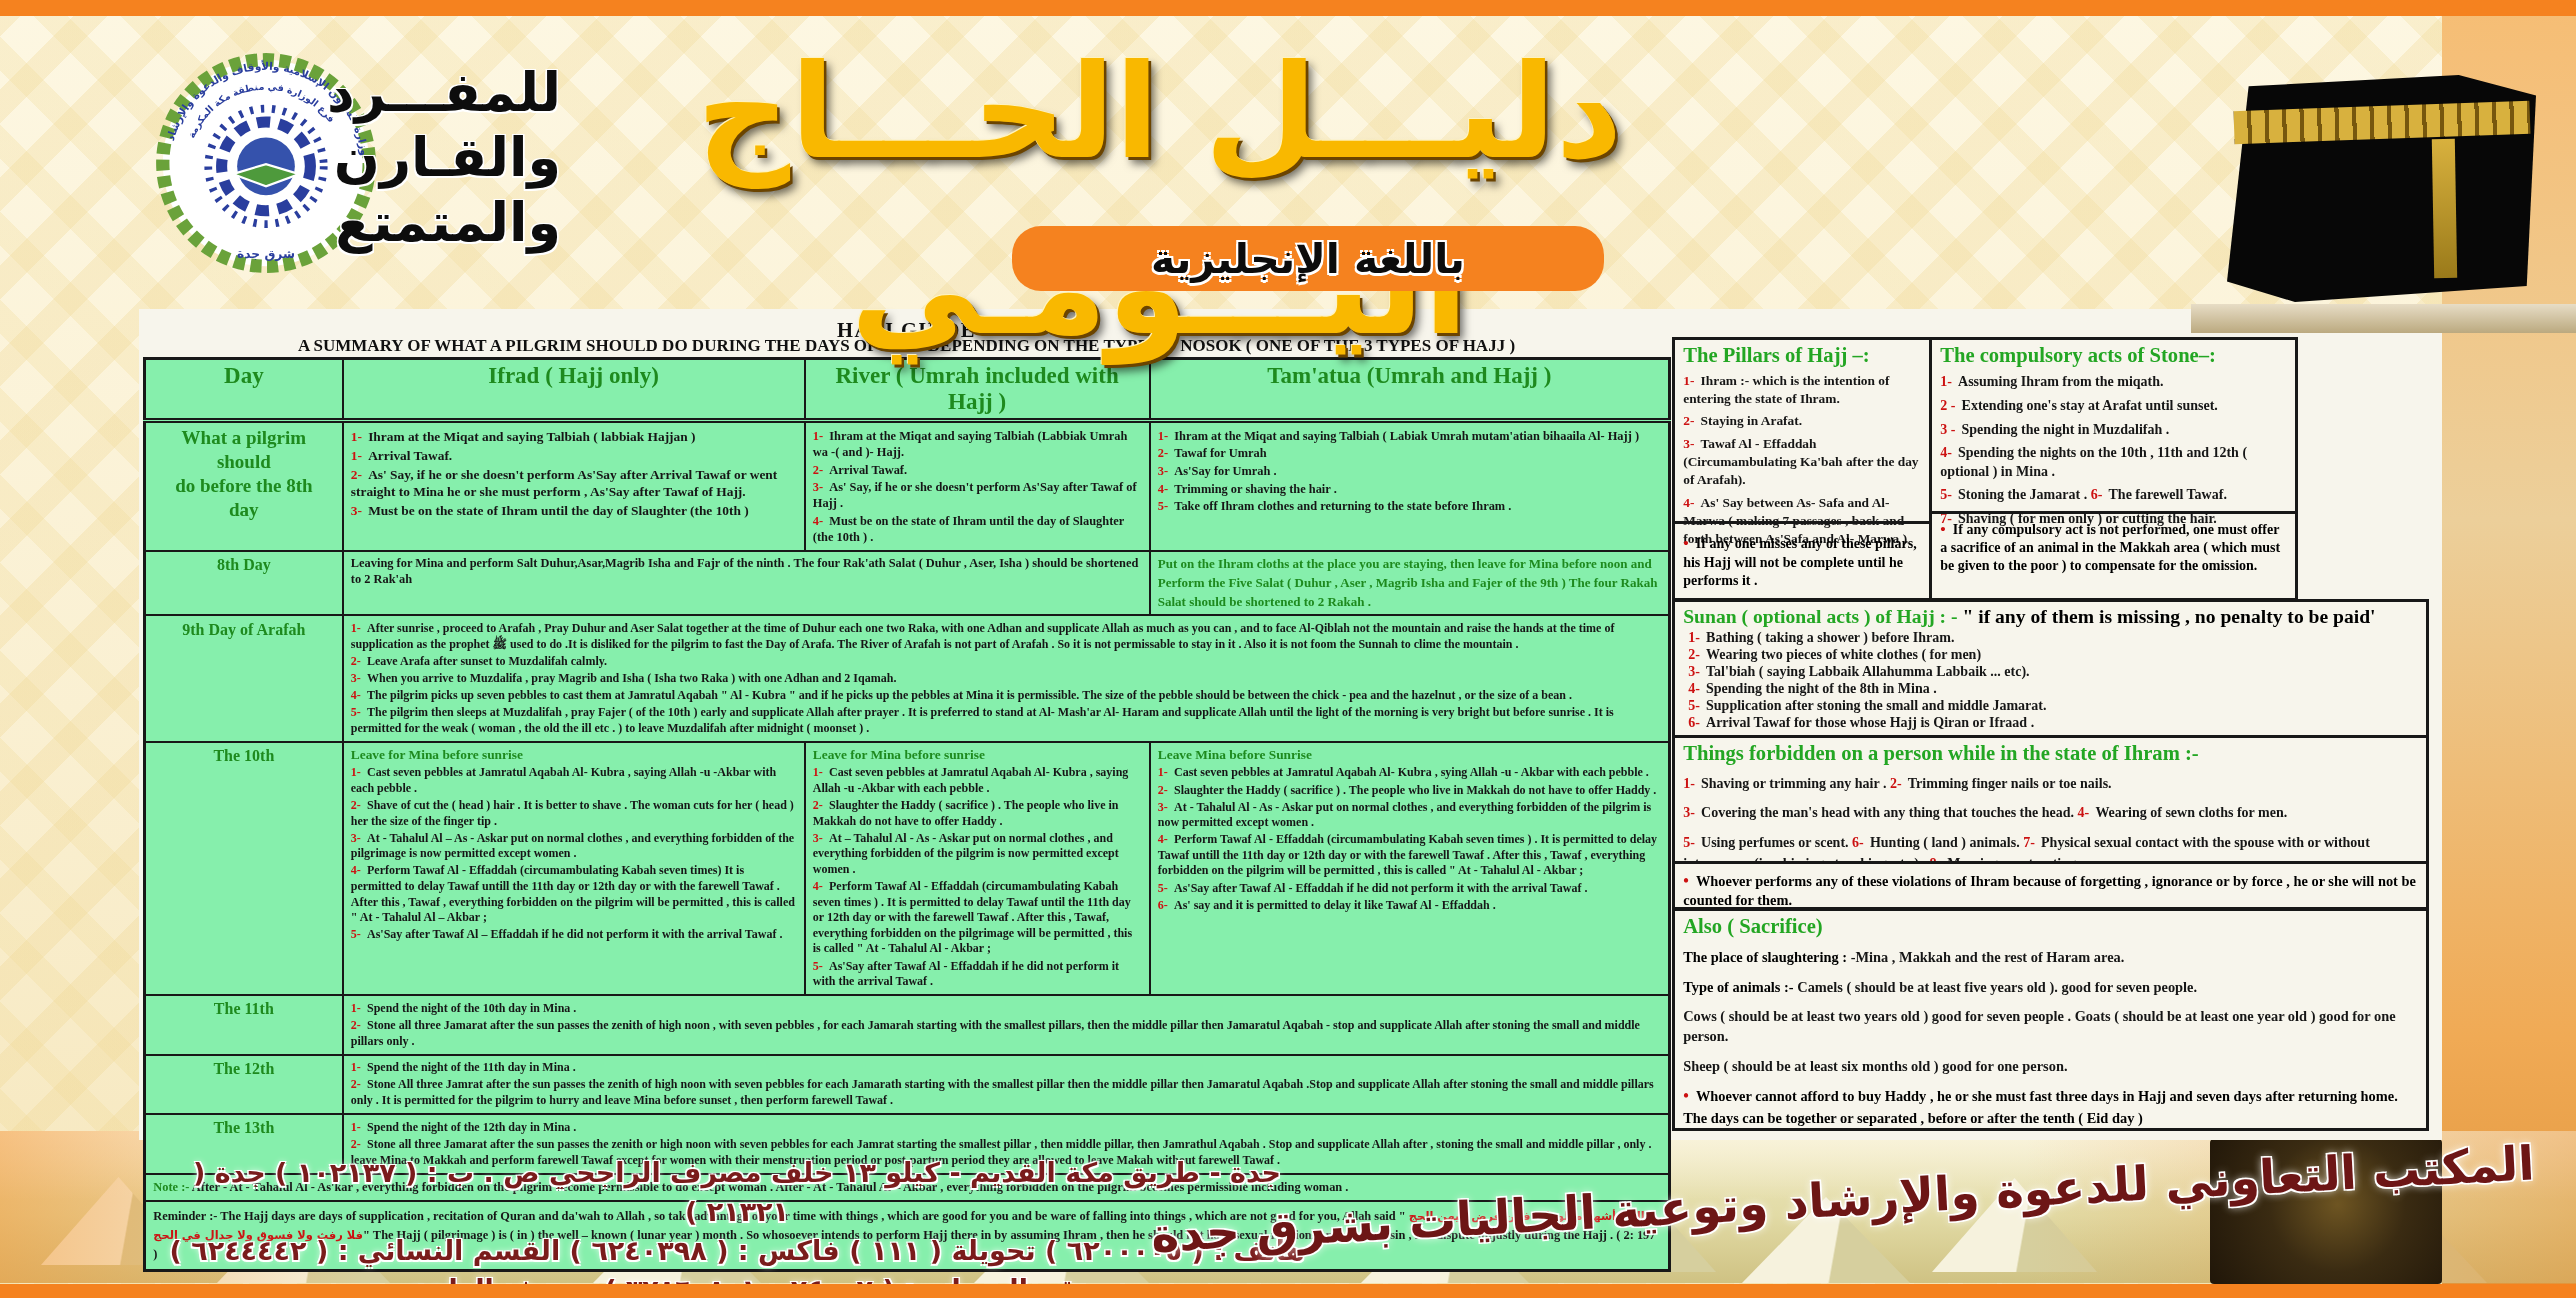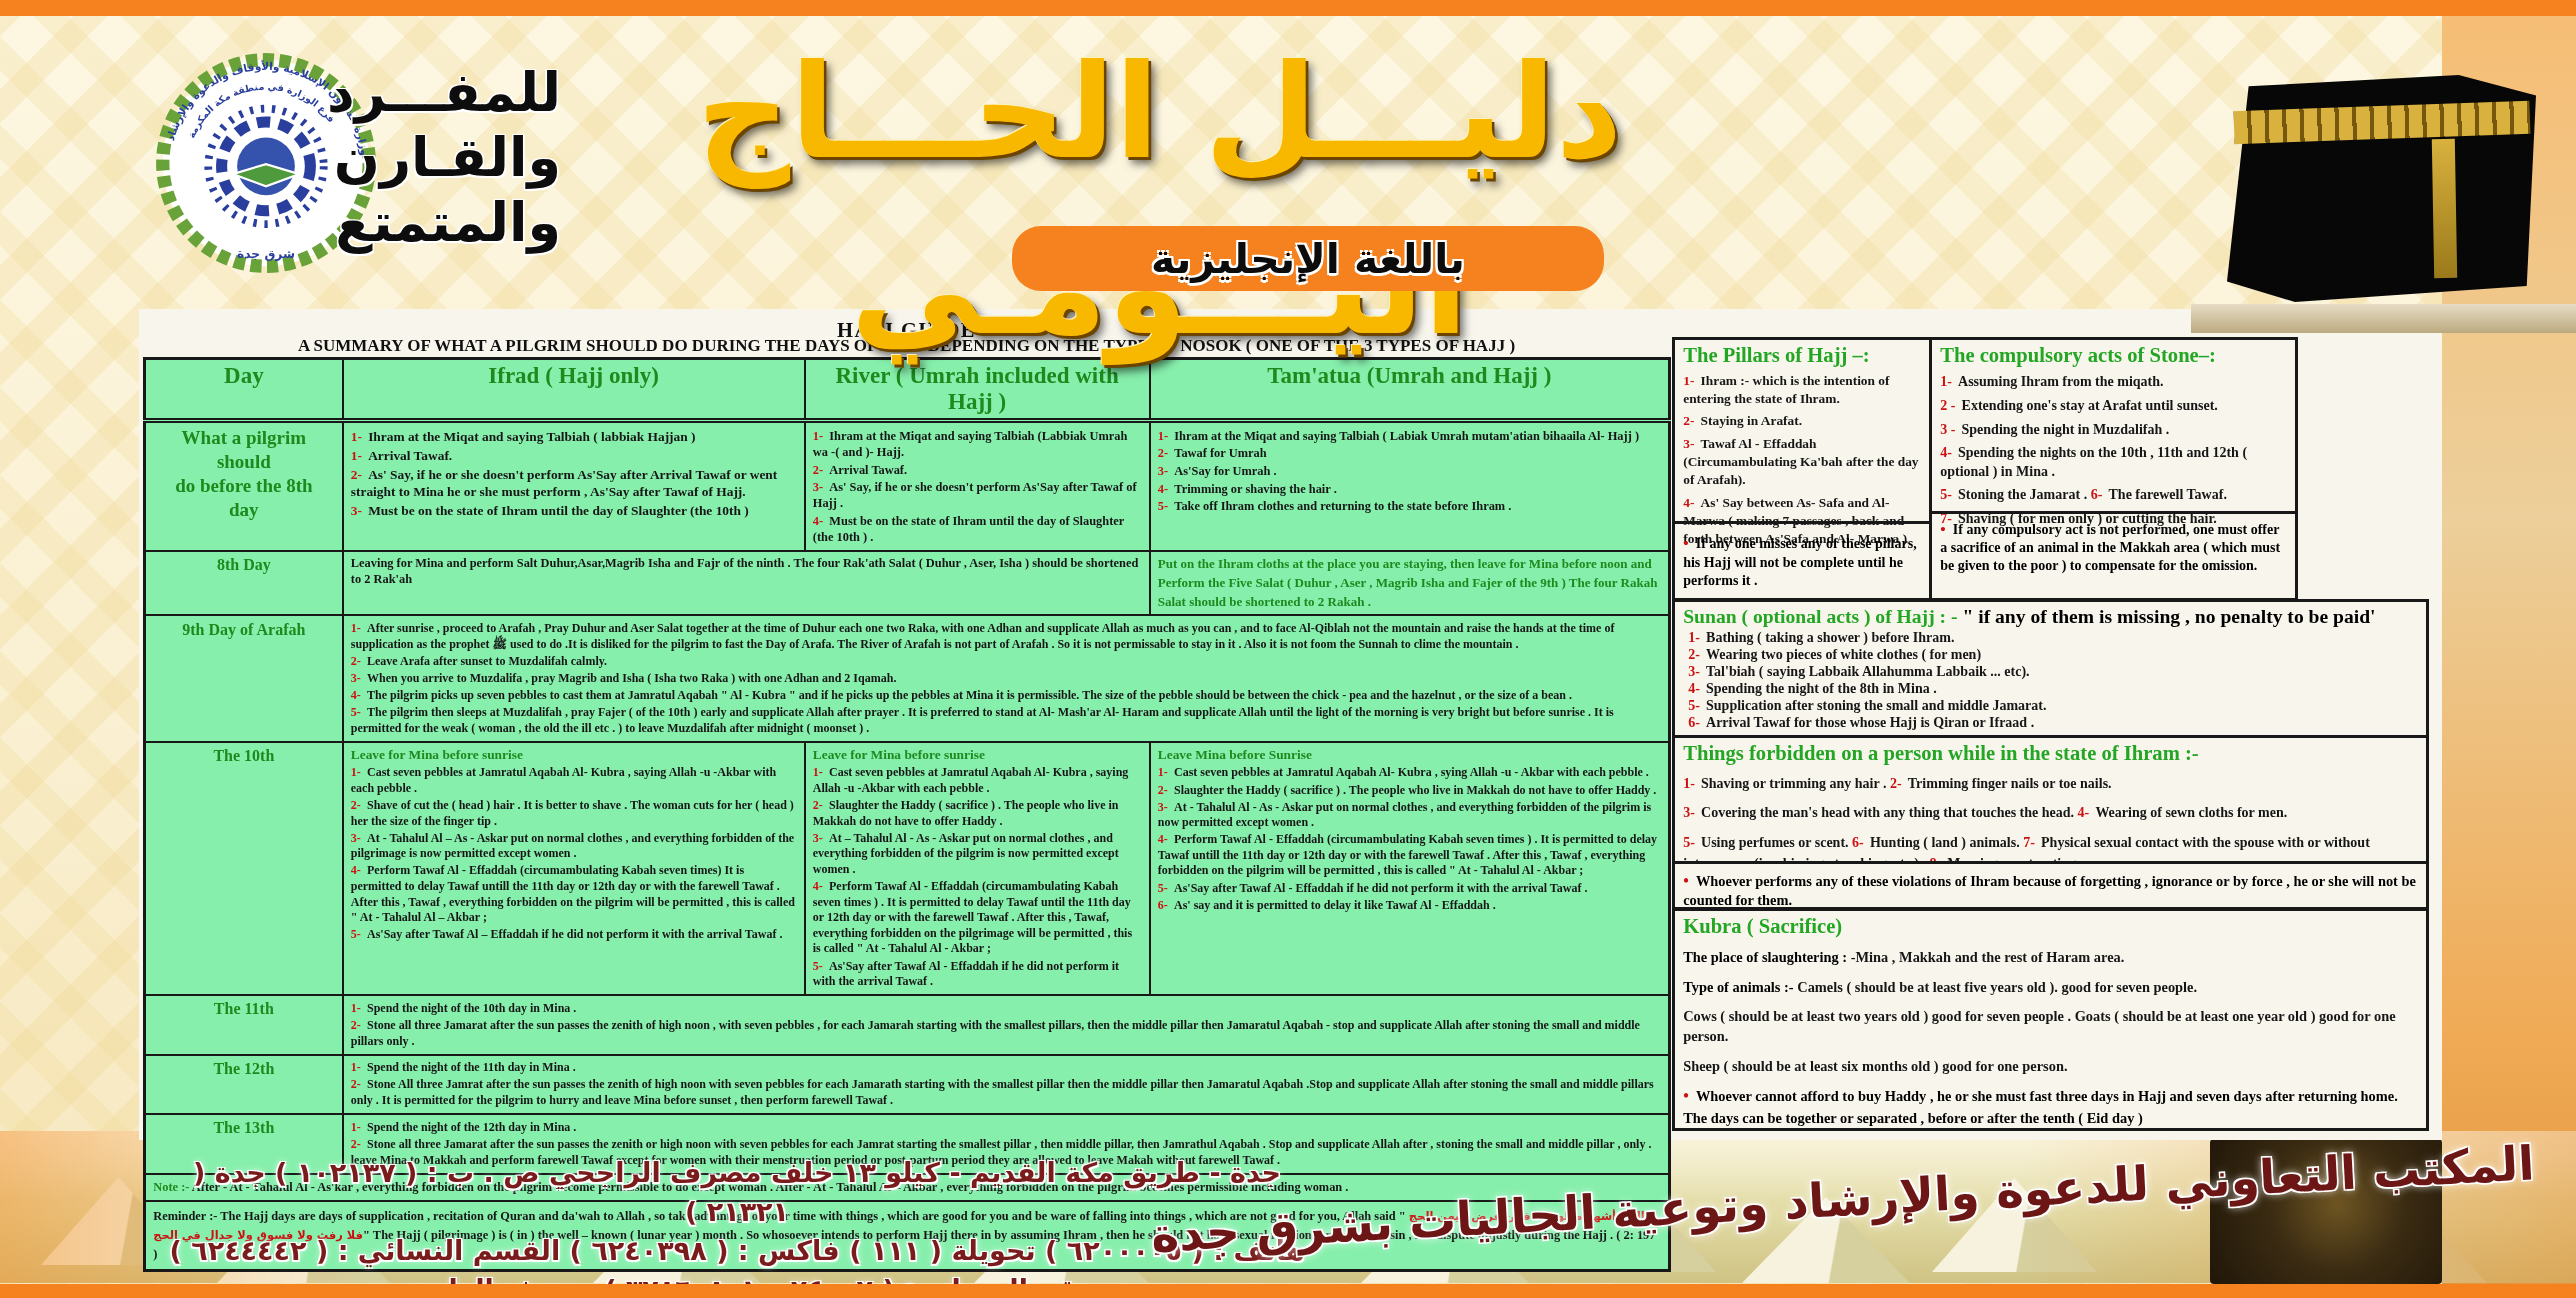--- a/index.html
+++ b/index.html
@@ -434,21 +434,21 @@
     </div>
   </div>
 
   <div class="rbox" id="violations-box">
     <div>
       <div class="item"><span class="dot">•</span><span class="bt">Whoever performs any of these violations of Ihram because of forgetting  , ignorance or by force , he or she will not be counted for them.</span></div>
     </div>
   </div>
 
   <div class="rbox" id="haddy-box">
-    <div class="box-title">Kubra ( Sacrifice)</div>
+    <div class="box-title">Also ( Sacrifice)</div>
     <div>
       <div class="item"><span class="bt">The place of slaughtering : </span><span>-Mina , Makkah and the rest of Haram area.</span></div>
 
       <div class="item"><span class="bt">Type of animals :-  </span><span>Camels ( should be at least five years old ). good for seven people.</span></div>
 
       <div class="item"><span>Cows ( should be at least two years old ) good for seven people .   Goats ( should be at least one year old ) good for one person.</span></div>
 
       <div class="item"><span>Sheep ( should be at least six months old ) good for one person.</span></div>
 
       <div class="item"><span class="dot">•</span><span class="bt">Whoever cannot afford to buy Haddy , he or she must fast three days in  Hajj and seven days after returning home. The days can be together or separated , before or after the tenth ( Eid day )</span></div>

